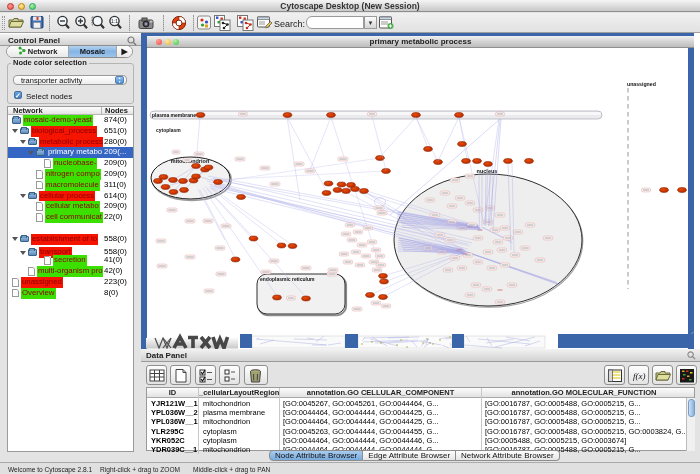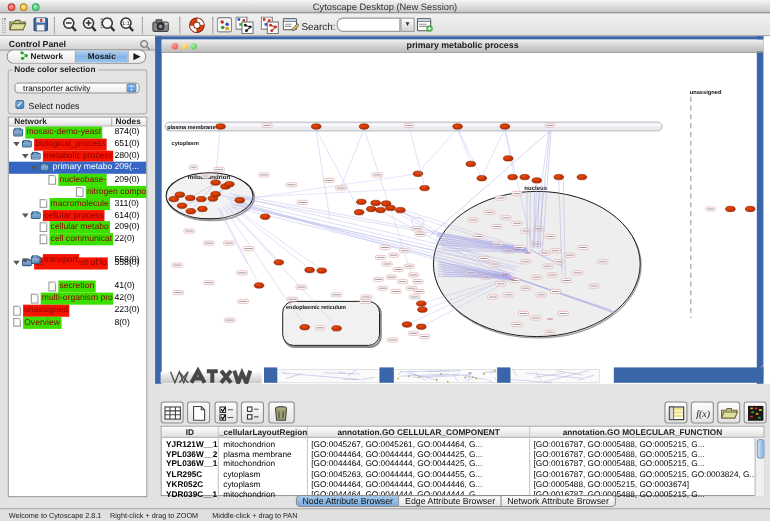--- a/index.html
+++ b/index.html
@@ -2,21 +2,21 @@
 <html><head>
 <meta charset="utf-8">
 <style>
 *{margin:0;padding:0;box-sizing:border-box;}
 html,body{width:700px;height:474px;overflow:hidden;}
 body{font-family:"Liberation Sans",sans-serif;background:#e3e3e3;position:relative;}
 #app{position:absolute;left:0;top:0;width:700px;height:474px;background:#e3e3e3;}
 .abs{position:absolute;}
 
 #macbar{left:0;top:0;width:700px;height:12px;background:linear-gradient(#f5f5f5,#dcdcdc 55%,#c8c8c8);border-bottom:1px solid #8e8e8e;}
-#macbar .title{width:100%;text-align:center;font-size:8.5px;font-weight:normal;color:#333;line-height:12px;}
+#macbar .title{width:100%;text-align:center;font-size:8.5px;font-weight:bold;color:#333;line-height:12px;}
 .tl{width:7px;height:7px;border-radius:50%;top:2.5px;}
 
 #toolbar{left:0;top:13px;width:700px;height:20px;background:linear-gradient(#f0f0f0,#e2e2e2);border-bottom:1px solid #9f9f9f;}
 .tsep{top:2px;width:1px;height:16px;background:#c0c0c0;border-right:1px dotted #999;}
 #searchlbl{font-size:9px;color:#222;top:6px;}
 #searchbox{top:3px;width:58px;height:13px;background:#fff;border:1px solid #9a9a9a;border-radius:6px 0 0 6px;}
 #searchdrop{top:3px;width:13px;height:13px;background:linear-gradient(#fdfdfd,#d5d5d5);border:1px solid #9a9a9a;font-size:6px;text-align:center;line-height:12px;color:#333;}
 
 #cpanel{left:0;top:33px;width:141px;height:429px;background:#e3e3e3;}
 #cphead{left:0;top:0;width:141px;height:13px;background:linear-gradient(#f2f2f2,#d2d2d2);border-top:1px solid #fff;border-bottom:1px solid #9a9a9a;}
@@ -249,21 +249,21 @@
           <span class="tri" style="left:20px;"></span>
           <span class="fold" style="left:28px;"></span>
           <span class="lbl" style="left:39px;max-width:56px;">primary metabo</span>
           <span class="num">209(...</span>
         </div>
 <div class="trow" style="top:51.2px;">
           <span class="file" style="left:36px;"></span>
           <span class="lbl g" style="left:45px;max-width:50px;">nucleobase-</span>
           <span class="num">209(0)</span>
         </div>
-<div class="trow" style="top:62.0px;margin-left:33px;">
+<div class="trow" style="top:62.0px;">
           <span class="file" style="left:28px;"></span>
           <span class="lbl g" style="left:37px;max-width:58px;">nitrogen compo</span>
           <span class="num">209(0)</span>
         </div>
 <div class="trow" style="top:72.8px;">
           <span class="file" style="left:28px;"></span>
           <span class="lbl g" style="left:37px;max-width:58px;">macromolecule</span>
           <span class="num">311(0)</span>
         </div>
 <div class="trow" style="top:83.6px;">
@@ -281,21 +281,21 @@
           <span class="file" style="left:28px;"></span>
           <span class="lbl g" style="left:37px;max-width:58px;">cell communicat</span>
           <span class="num">22(0)</span>
         </div>
 <div class="trow" style="top:126.8px;">
           <span class="tri" style="left:4px;"></span>
           <span class="fold" style="left:12px;"></span>
           <span class="lbl r" style="left:23px;max-width:72px;">establishment of lo</span>
           <span class="num">558(0)</span>
         </div>
-<div class="trow" style="top:124px;">
+<div class="trow" style="top:140px;">
           <span class="tri" style="left:12px;"></span>
           <span class="fold" style="left:20px;"></span>
           <span class="lbl r" style="left:31px;max-width:64px;">transport</span>
           <span class="num">558(0)</span>
         </div>
 <div class="trow" style="top:148.4px;">
           <span class="file" style="left:36px;"></span>
           <span class="lbl g" style="left:45px;max-width:50px;">secretion</span>
           <span class="num">41(0)</span>
         </div>
@@ -767,20 +767,27 @@
         <line x1="389" y1="311" x2="337" y2="306" stroke="#9aa2d8" stroke-width="0.5" opacity="0.8"></line>
         <line x1="361" y1="315" x2="323" y2="312" stroke="#9aa2d8" stroke-width="0.5" opacity="0.8"></line>
         <rect x="99" y="301" width="12" height="14" fill="#3a66a9"></rect>
         <rect x="204" y="301" width="13" height="14" fill="#3a66a9"></rect>
         <rect x="311" y="301" width="12" height="14" fill="#3a66a9"></rect>
         <rect x="417" y="301" width="136" height="14" fill="#3a66a9"></rect>
       </svg>
   </div>
 
   <div id="dpanel" class="abs">
+    <div id="dphead" class="abs">
+        <span>Data Panel</span>
+     <svg class="abs" style="right:4px;top:2px" width="9" height="9" viewBox="0 0 10 10">
+          <circle cx="4" cy="4" r="3" fill="none" stroke="#888" stroke-width="1.2"></circle>
+          <line x1="6.5" y1="6.5" x2="9" y2="9" stroke="#888" stroke-width="1.4"></line>
+        </svg>
+    </div>
     <div class="dbtn abs" style="left:5px;width:21px;">
         <svg width="17" height="16" viewBox="0 0 17 16">
           <rect x="1" y="2" width="14" height="11" fill="#fff" stroke="#444"></rect>
           <line x1="1" y1="5.5" x2="15" y2="5.5" stroke="#444"></line>
           <line x1="1" y1="9" x2="15" y2="9" stroke="#444"></line>
           <line x1="5.5" y1="2" x2="5.5" y2="13" stroke="#444"></line>
           <line x1="10.5" y1="2" x2="10.5" y2="13" stroke="#444"></line>
         </svg>
       </div>
       <div class="dbtn abs" style="left:29px;width:21px;">

